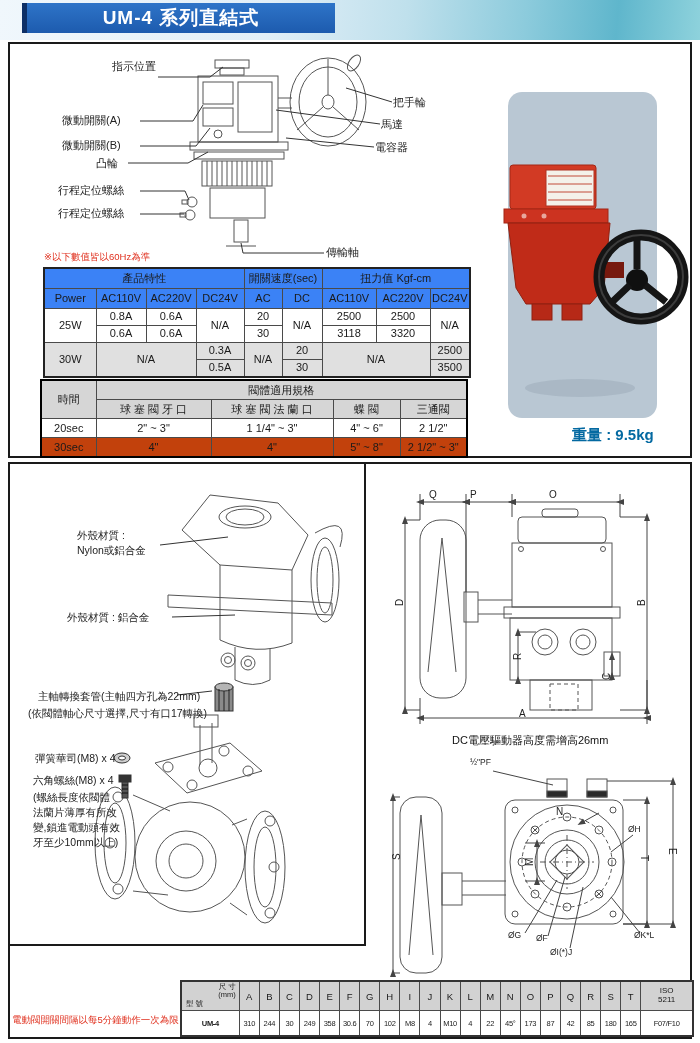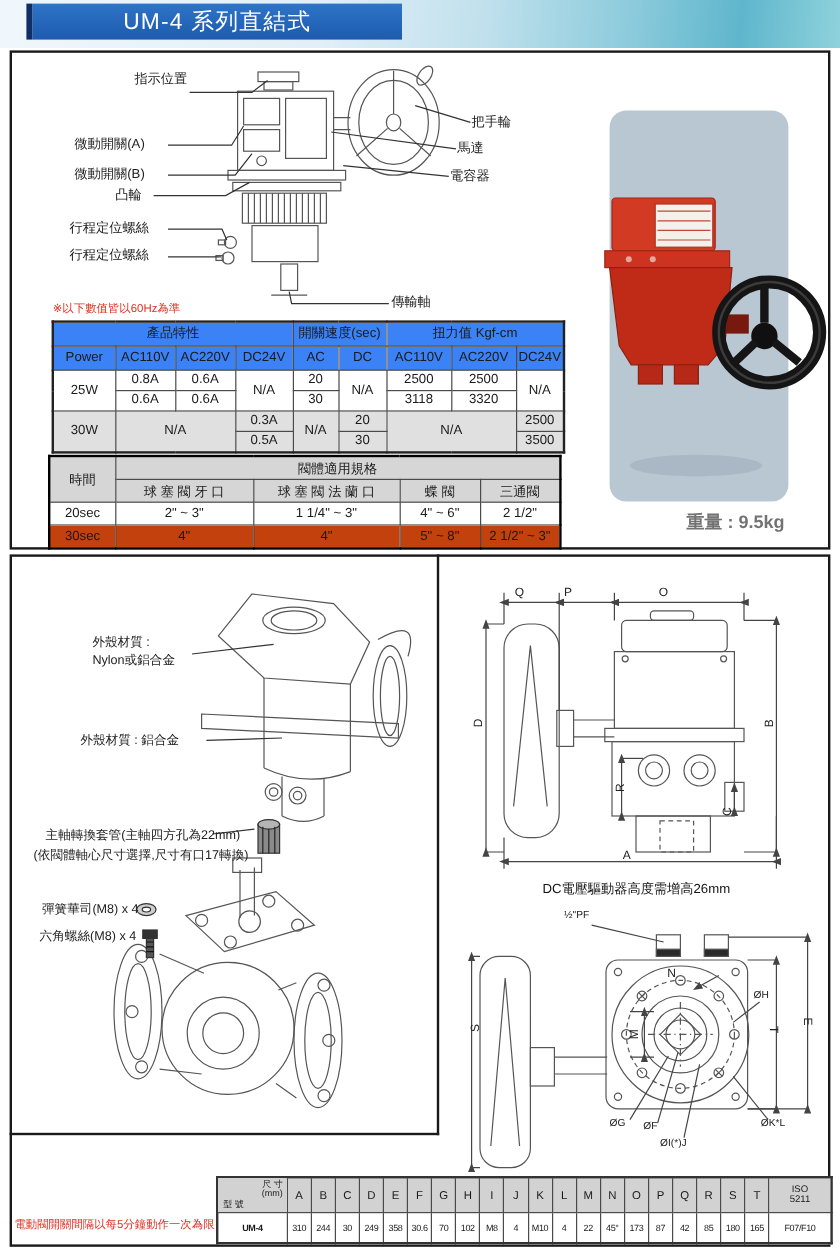--- a/index.html
+++ b/index.html
@@ -4,27 +4,27 @@
 <style>
   html,body{margin:0;padding:0;background:#fff}
   .page{position:relative;width:700px;height:1043px;background:#fff;overflow:hidden;
         font-family:"Liberation Sans","DejaVu Sans",sans-serif;color:#1a1a1a}
   .abs{position:absolute}
   
   .strip{left:0;top:0;width:700px;height:40px;
          background:linear-gradient(95deg,#f0f7fc 0%,#e2eff8 38%,#bfe0ec 58%,#8ccbdc 75%,#5fb6cc 88%,#8ed2dc 100%)}
   .titlebar{left:22px;top:3px;width:308px;height:30px;background:linear-gradient(#2e74c8,#1d5bae);
             border-left:5px solid #0d2f66;display:flex;align-items:center;justify-content:center;
-            color:#fff;font-size:19px;font-weight:normal;letter-spacing:1px}
+            color:#fff;font-size:19px;font-weight:bold;letter-spacing:1px}
   .box{position:absolute;border:2px solid #1a1a1a;background:#fff}
   .lbl{position:absolute;font-size:11px;color:#222;line-height:1.25;white-space:nowrap}
   .lbl-sm{position:absolute;font-size:10.5px;color:#222;line-height:1.3;white-space:nowrap}
   .red{color:#e0301e;font-weight:normal}
   .note{position:absolute;font-size:9.5px}
-  .weight{position:absolute;font-size:15px;font-weight:bold;color:#737373}
+  .weight{position:absolute;font-size:15px;font-weight:bold;color:#0369a1}
   .photo-bg{position:absolute;left:508px;top:92px;width:149px;height:326px;border-radius:14px;background:#b9c7d3}
   .prelines{white-space:pre-line}
   
   .dl{position:absolute;font-size:10px;color:#222;white-space:nowrap}
   .dls{position:absolute;font-size:8.5px;color:#222;white-space:nowrap}
   .rN{transform:rotate(-90deg);transform-origin:left top}
   .rP{transform:rotate(90deg);transform-origin:left top}
   
   table{border-collapse:collapse;table-layout:fixed;background:#fff}
   td{border:1px solid #4a4a4a;text-align:center;vertical-align:middle;padding:0;overflow:hidden}
@@ -312,20 +312,24 @@
 
   <div class="lbl-sm" style="left:77px;top:528px;line-height:15px">
     <div>外殼材質 :</div>
     <div>Nylon或鋁合金</div>
   </div>
   <div class="lbl-sm" style="left:67px;top:611px">外殼材質 : 鋁合金</div>
   <div class="lbl-sm" style="left:38px;top:690px">主軸轉換套管(主軸四方孔為22mm)</div>
   <div class="lbl-sm" style="left:28px;top:707px">(依閥體軸心尺寸選擇,尺寸有口17轉換)</div>
   <div class="lbl-sm" style="left:35px;top:752px">彈簧華司(M8) x 4</div>
   <div class="lbl-sm" style="left:33px;top:774px">六角螺絲(M8) x 4</div>
+  <div class="lbl-sm prelines" style="left:33px;top:790px;line-height:15px;white-space:pre-line">(螺絲長度依閥體
+法蘭片薄厚有所改
+變,鎖進電動頭有效
+牙至少10mm以上)</div>
 
   <svg style="left:390px;top:480px" width="300" height="255" viewBox="0 0 300 255">
     <defs>
       <marker id="ar1" markerWidth="8" markerHeight="8" refX="4" refY="4" orient="auto">
         <path d="M0,4 L8,1 L8,7 Z" fill="#444"></path>
       </marker>
     </defs>
     <g stroke="#555" fill="none" stroke-width="1">
 
       <rect x="30" y="40" width="46" height="178" rx="20"></rect>

